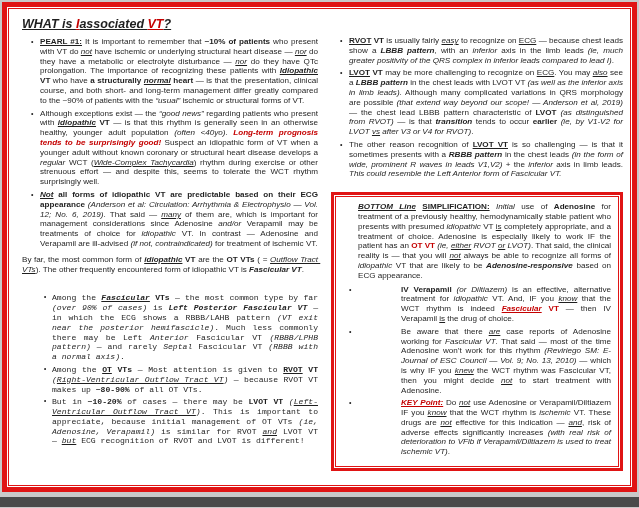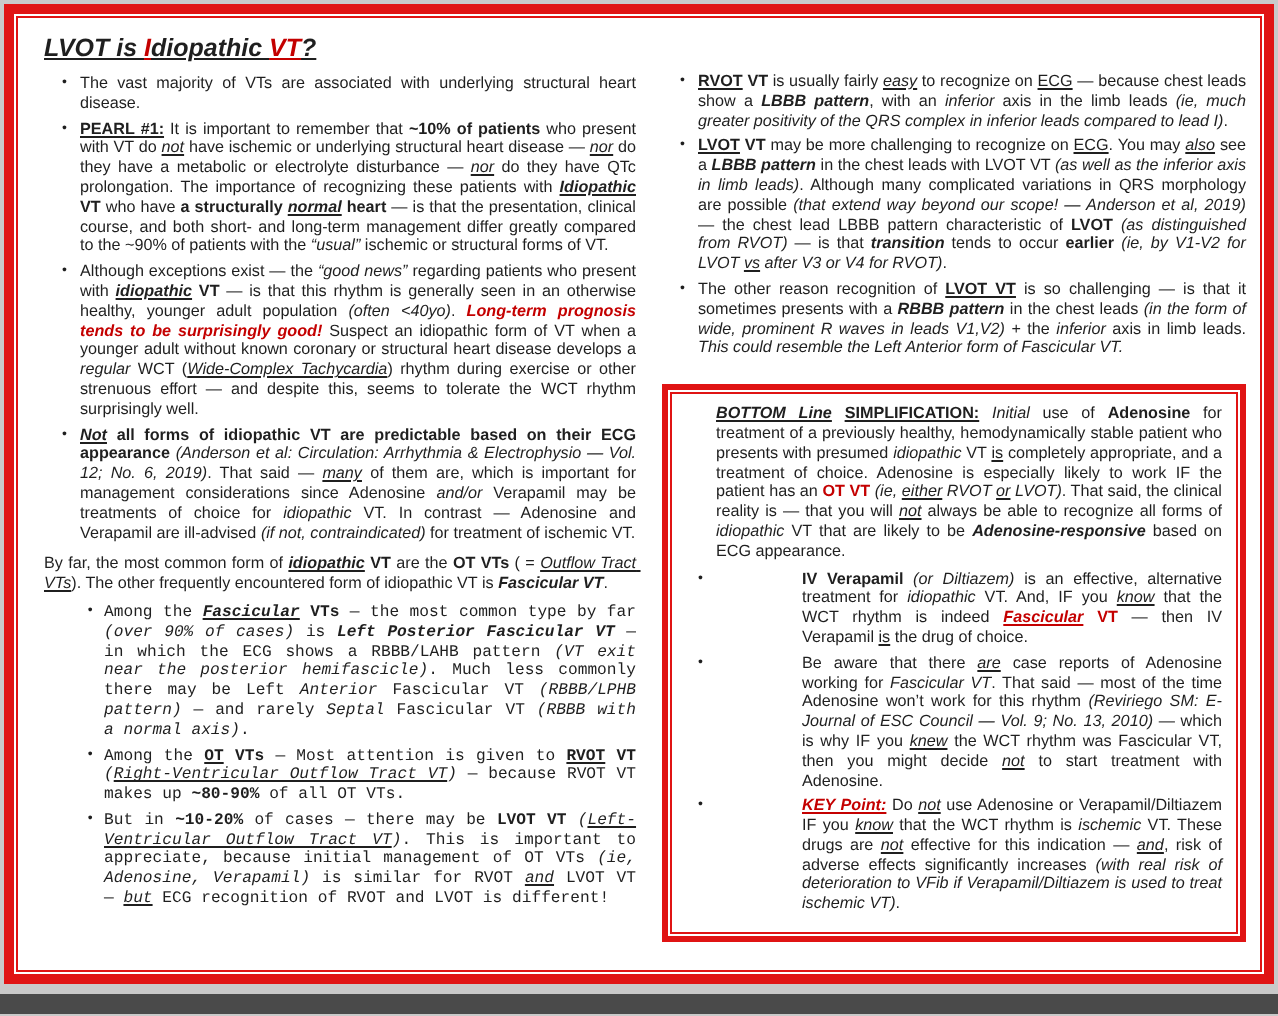--- a/index.html
+++ b/index.html
@@ -19,45 +19,41 @@
   .content{position:absolute;left:8px;right:8px;top:5px;bottom:4px;display:flex;gap:13px;overflow:hidden;}
   .col{box-sizing:border-box;font-size:8.1px;line-height:9.8px;text-align:justify;}
   .col-left{width:303px;padding-left:7px;padding-top:5px;}
   .col-right{flex:1;padding-top:24px;padding-right:1px;}
   .title{font-size:12.5px;line-height:14px;font-weight:bold;font-style:italic;margin:0 0 6px 0;text-align:left;}
   .bullet{display:flex;margin:0 0 3px 0;}
   .bullet .dot{flex:none;width:9px;font-size:7px;padding-left:1px;}
   .ind1{margin-left:8px;}
   .ind2{margin-left:20px;font-family:Liberation Mono, monospace;}
   .btext{flex:1;}
-  .para{margin:6px 0 5px 0;}
+  .para{margin:6px 0 19px 0;}
   .seg{white-space:pre-wrap;}
   .b{font-weight:bold;}
   .i{font-style:italic;}
   .u{text-decoration:underline;}
   .c-red{color:var(--text_red,#c00000);}
   .redbox{margin-top:13px;border:3px solid var(--frame_red,#e01414);}
   .redbox-inner{border:1px solid var(--frame_red,#e01414);margin:1px;padding:5px 7px 6px 7px;}
   .redbox-inner .para{margin:0 0 4px 15px;}
   .redbox-inner .ind1{margin-left:5px;gap:43px;}
   .bar{position:absolute;left:0;right:0;bottom:1px;height:10px;background:var(--bar,#4a4a4a);}
 </style>
 </head>
 <body>
 
 <div class="frame">
   <div class="liner"></div>
   <div class="content">
     <div class="col col-left">
-      <h1 class="title"><span class="seg b i u">LVOT is </span><span class="seg b i u c-red">I</span><span class="seg b i u">diopathic </span><span class="seg b i u c-red">VT</span><span class="seg b i u">?</span></h1>
+      <h1 class="title"><span class="seg b i u">WHAT is </span><span class="seg b i u c-red">I</span><span class="seg b i u">associated </span><span class="seg b i u c-red">VT</span><span class="seg b i u">?</span></h1>
       <div>
-          <div class="bullet ind1">
-            <span class="dot">•</span>
-            <span class="btext"><span class="seg">The vast majority of VTs are associated with underlying structural heart disease.</span></span>
-          </div>
           <div class="bullet ind1">
             <span class="dot">•</span>
             <span class="btext"><span class="seg b u">PEARL #1:</span><span class="seg"> It is important to remember that </span><span class="seg b">~10% of patients</span><span class="seg"> who present with VT do </span><span class="seg i u">not</span><span class="seg"> have ischemic or underlying structural heart disease — </span><span class="seg i u">nor</span><span class="seg"> do they have a metabolic or electrolyte disturbance — </span><span class="seg i u">nor</span><span class="seg"> do they have QTc prolongation. The importance of recognizing these patients with </span><span class="seg b i u">Idiopathic</span><span class="seg b"> </span><span class="seg b">VT</span><span class="seg"> who have </span><span class="seg b">a structurally </span><span class="seg b i u">normal</span><span class="seg b"> heart</span><span class="seg"> — is that the presentation, clinical course, and both short- and long-term management differ greatly compared to the ~90% of patients with the </span><span class="seg i">“usual”</span><span class="seg"> ischemic or structural forms of VT.</span></span>
           </div>
           <div class="bullet ind1">
             <span class="dot">•</span>
             <span class="btext"><span class="seg">Although exceptions exist — the </span><span class="seg i">“good news”</span><span class="seg"> regarding patients who present with </span><span class="seg b i u">idiopathic</span><span class="seg b"> </span><span class="seg b">VT</span><span class="seg"> — is that this rhythm is generally seen in an otherwise healthy, younger adult population </span><span class="seg i">(often &lt;40yo)</span><span class="seg">. </span><span class="seg b i c-red">Long-term prognosis tends to be surprisingly good!</span><span class="seg"> Suspect an idiopathic form of VT when a younger adult without known coronary or structural heart disease develops a </span><span class="seg i">regular</span><span class="seg"> WCT (</span><span class="seg i u">Wide-Complex Tachycardia</span><span class="seg">) rhythm during exercise or other strenuous effort — and despite this, seems to tolerate the WCT rhythm surprisingly well.</span></span>
           </div>
           <div class="bullet ind1">
             <span class="dot">•</span>

